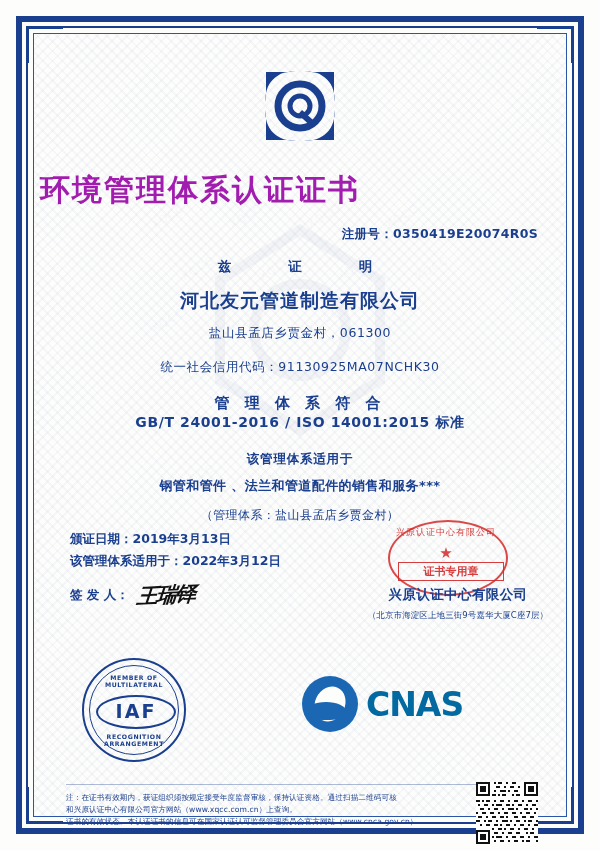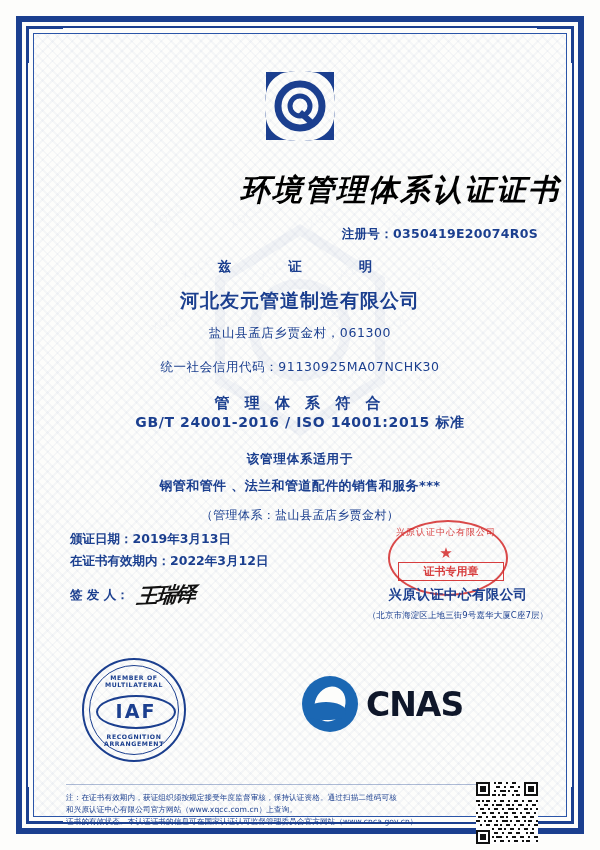--- a/index.html
+++ b/index.html
@@ -93,27 +93,26 @@
     left: 0; right: 0;
     top: 18px;
     display: flex;
     justify-content: center;
   }
 
   .cert-title {
     position: absolute;
     left: 0; right: 0;
     top: 130px;
-    text-align: right;
+    text-align: left;
     font-size: 30px;
     font-weight: bold;
-    color: #000000;
+    color: #a21caf;
     letter-spacing: 2px;
     font-family: "DejaVu Sans", "Liberation Sans", sans-serif;
-    font-style: italic;
   }
 
   .reg-no {
     position: absolute;
     right: 22px;
     top: 186px;
     font-size: 12.5px;
     font-weight: bold;
     color: #1b3f8f;
     letter-spacing: 0.3px;
@@ -350,21 +349,21 @@
     position: absolute;
     left: 4px; top: 26px;
     width: 40px; height: 18px;
     background: #1b67b3;
     border-radius: 50% 50% 40% 40%;
     z-index: 2;
   }
   .cnas-word {
     font-size: 33px;
     font-weight: bold;
-    color: #0f172a;
+    color: #0369a1;
     letter-spacing: -1px;
     font-family: "DejaVu Sans", "Liberation Sans", sans-serif;
   }
   .cnas-text {
     position: absolute;
     left: 388px;
     top: 630px;
     color: #222;
     font-size: 9.5px;
     line-height: 13.5px;
@@ -456,21 +455,21 @@
       <div class="scope-lead">该管理体系适用于</div>
       <div class="scope-text">钢管和管件 、法兰和管道配件的销售和服务***</div>
       <div class="scope-site">（管理体系：盐山县孟店乡贾金村）</div>
     </div>
 
     <div class="dates">
       <div class="row">
         <span>颁证日期：</span><span class="val">2019年3月13日</span>
       </div>
       <div class="row">
-        <span>在证书有效期内：</span><span class="val">2022年3月12日</span>
+        <span>该管理体系适用于：</span><span class="val">2022年3月12日</span>
       </div>
     </div>
 
     <div class="sig-row">
       <span>签 发 人：</span>
       <span class="sig-script">王瑞铎</span>
     </div>
 
     <div class="stamp">
       <div class="stamp-oval"></div>

